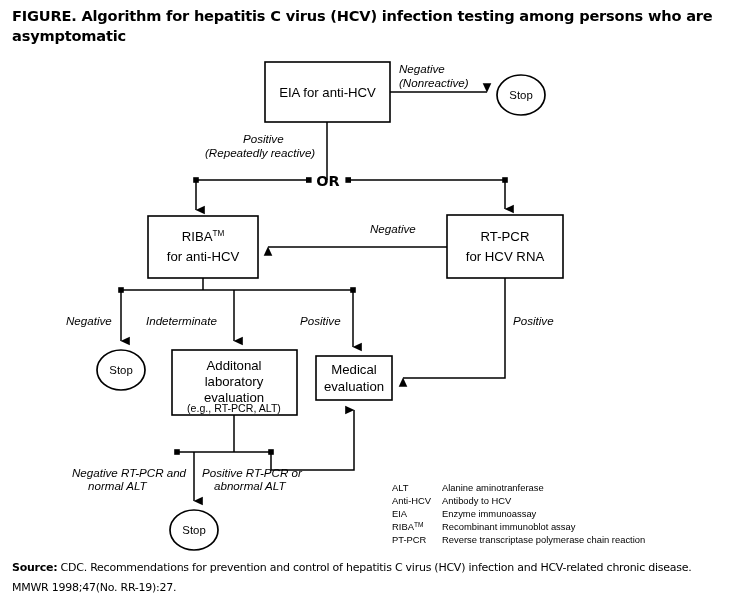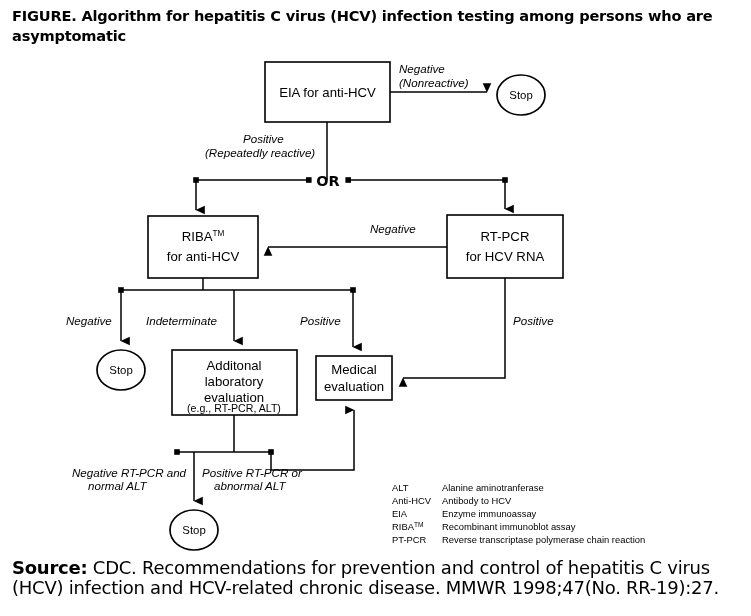--- a/index.html
+++ b/index.html
@@ -30,21 +30,21 @@
     font-size: 14.6px;
     line-height: 20px;
     letter-spacing: -0.2px;
   }
   .source {
     position: absolute;
     left: 12px;
     top: 558px;
     width: 718px;
     font-family: "DejaVu Sans", sans-serif;
-    font-size: 18px;
+    font-size: 11px;
     line-height: 20px;
     letter-spacing: -0.25px;
   }
   .source b { font-weight: bold; }
   #flow {
     position: absolute;
     left: 0;
     top: 0;
   }
   svg text { font-family: "Liberation Sans", sans-serif; fill: #000; }

